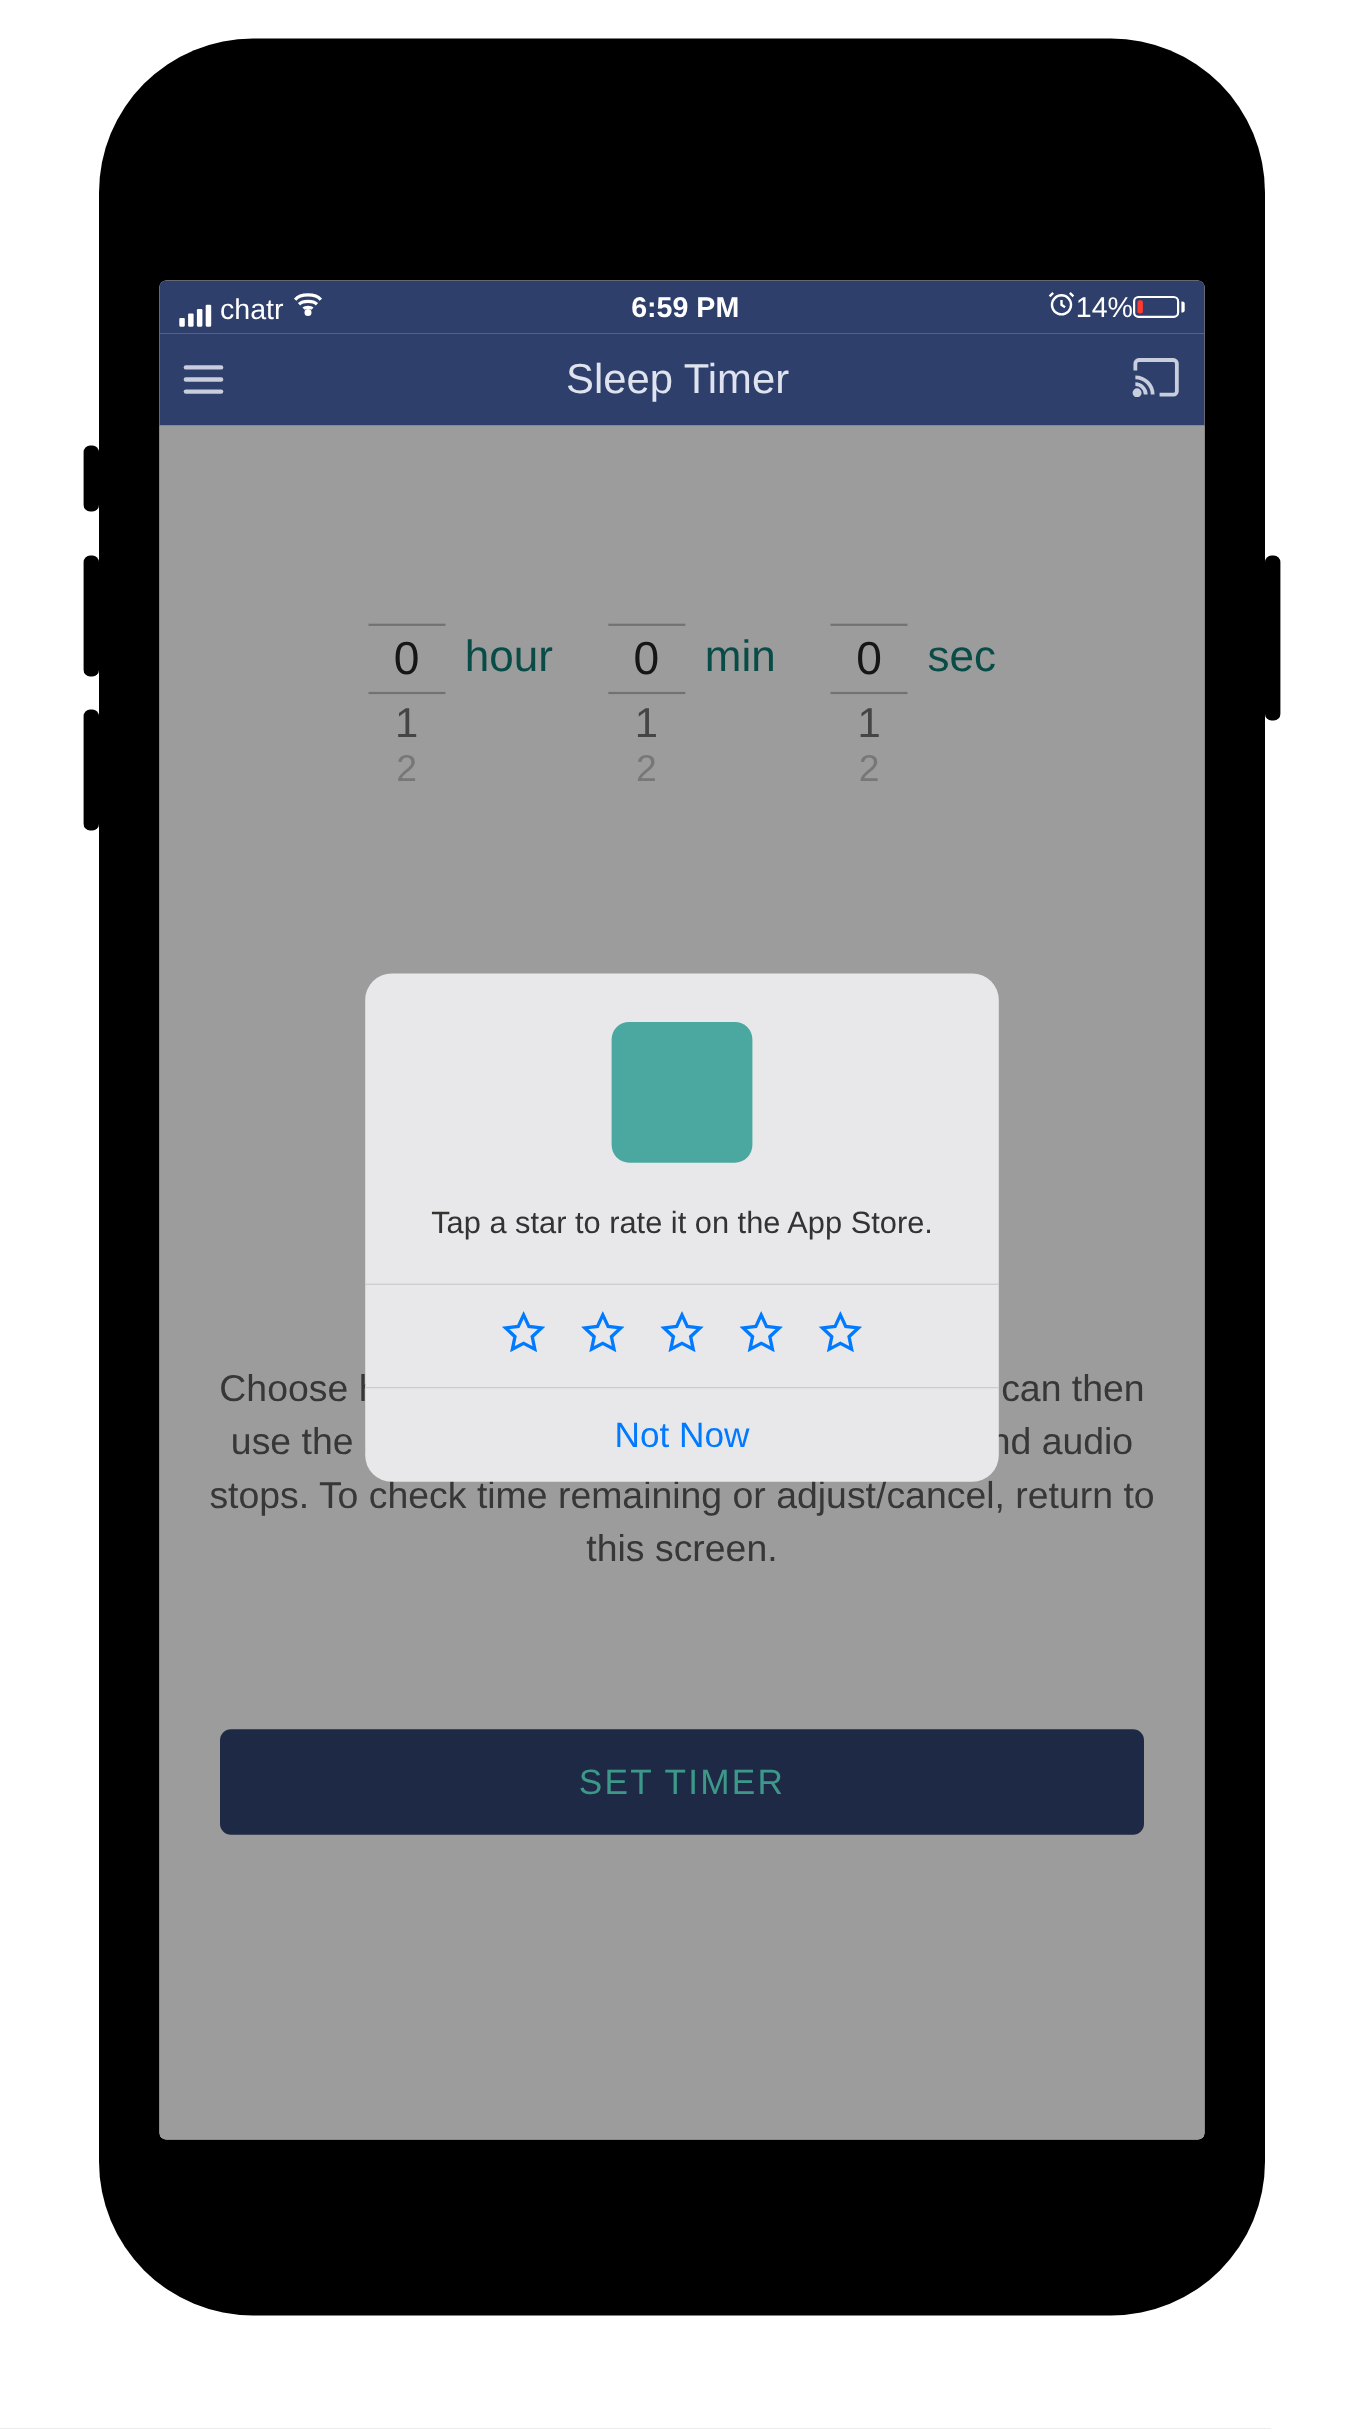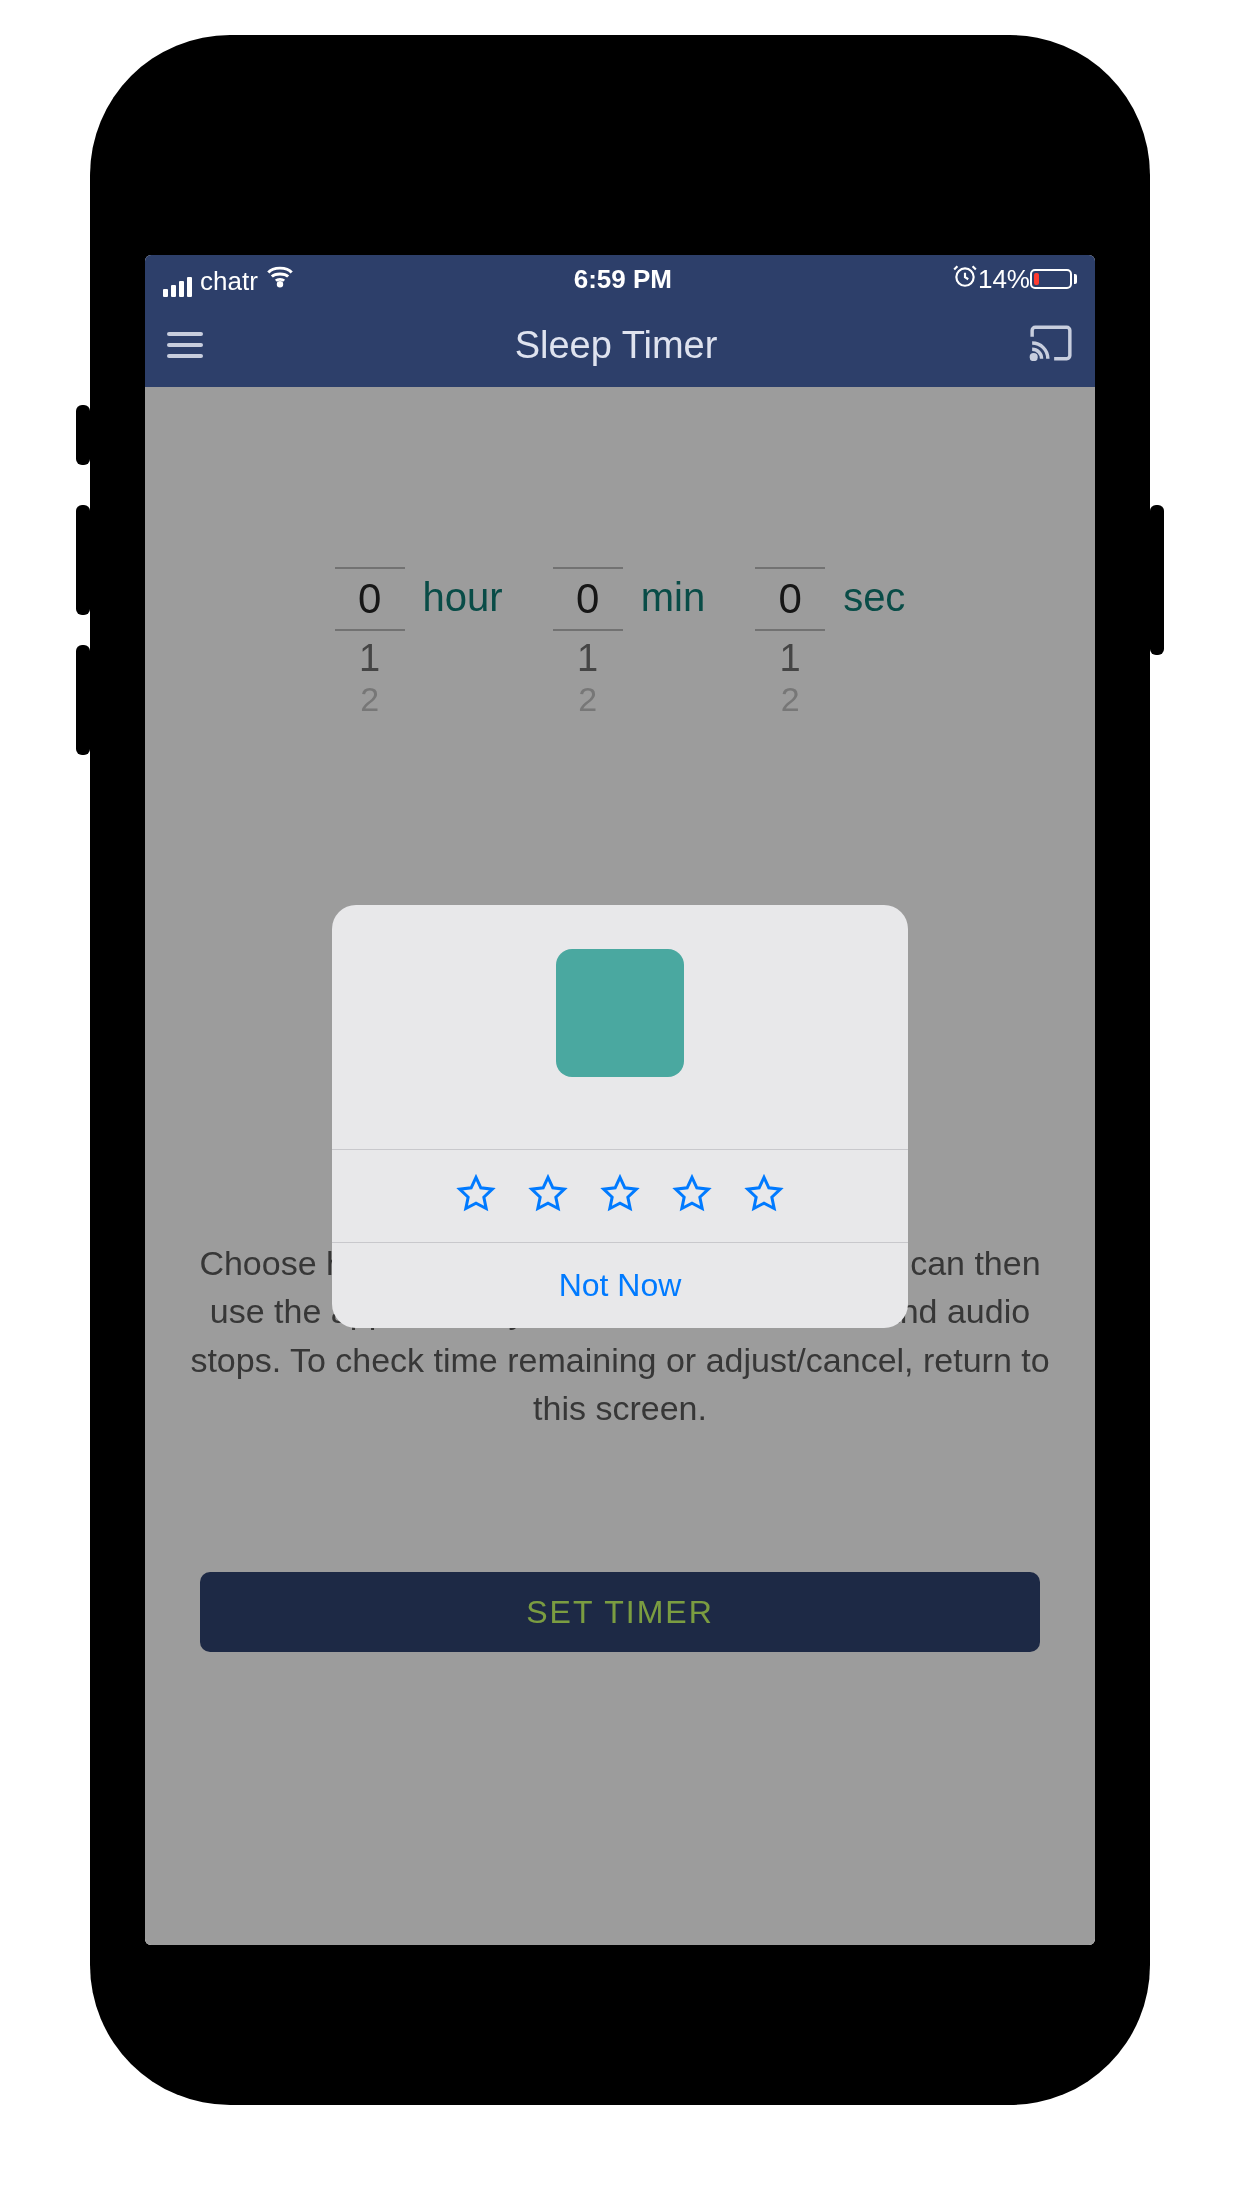--- a/index.html
+++ b/index.html
@@ -103,27 +103,27 @@
     .help-text {
       padding: 0 40px;
       margin-top: 520px;
       font-size: 34px;
       color: #555;
       text-align: center;
       line-height: 1.42;
     }
     .set-timer-btn {
       margin: 140px 55px 0;
-      height: 80px;
+      height: 96px;
       background: #2d3f6a;
       border-radius: 10px;
       display: flex;
       align-items: center;
       justify-content: center;
-      color: #bef264;
+      color: #5eead4;
       font-size: 32px;
       letter-spacing: 2px;
     }
     .overlay {
       position: absolute;
       inset: 0;
       background: rgba(0,0,0,0.35);
       display: flex;
       align-items: center;
       justify-content: center;
@@ -256,20 +256,21 @@
       <div class="help-text">Choose how long before the audio sleeps. You can then use the app normally until the timer runs out and audio stops. To check time remaining or adjust/cancel, return to this screen.</div>
 
       <div class="set-timer-btn">
         <span>SET TIMER</span>
       </div>
 
       <div class="overlay">
         <div class="dialog">
           <div class="dialog-top">
             <div class="app-icon"></div>
+            <div class="dialog-sub">Tap a star to rate it on the App Store.</div>
           </div>
           <div class="dialog-stars">
             <span class="star"><svg viewBox="0 0 24 24" fill="none" stroke="#007aff" stroke-width="1.8">
                   <path d="M12 2l2.9 6.3 6.9.8-5.1 4.8 1.4 6.8L12 17.5 5.9 20.7l1.4-6.8L2.2 9.1l6.9-.8L12 2z"></path>
                 </svg></span>
             <span class="star"><svg viewBox="0 0 24 24" fill="none" stroke="#007aff" stroke-width="1.8">
                   <path d="M12 2l2.9 6.3 6.9.8-5.1 4.8 1.4 6.8L12 17.5 5.9 20.7l1.4-6.8L2.2 9.1l6.9-.8L12 2z"></path>
                 </svg></span>
             <span class="star"><svg viewBox="0 0 24 24" fill="none" stroke="#007aff" stroke-width="1.8">
                   <path d="M12 2l2.9 6.3 6.9.8-5.1 4.8 1.4 6.8L12 17.5 5.9 20.7l1.4-6.8L2.2 9.1l6.9-.8L12 2z"></path>

